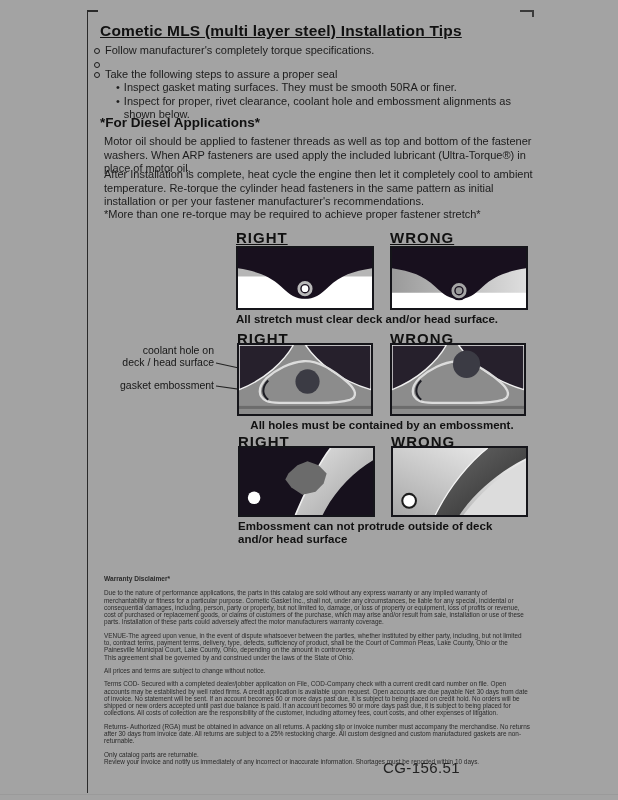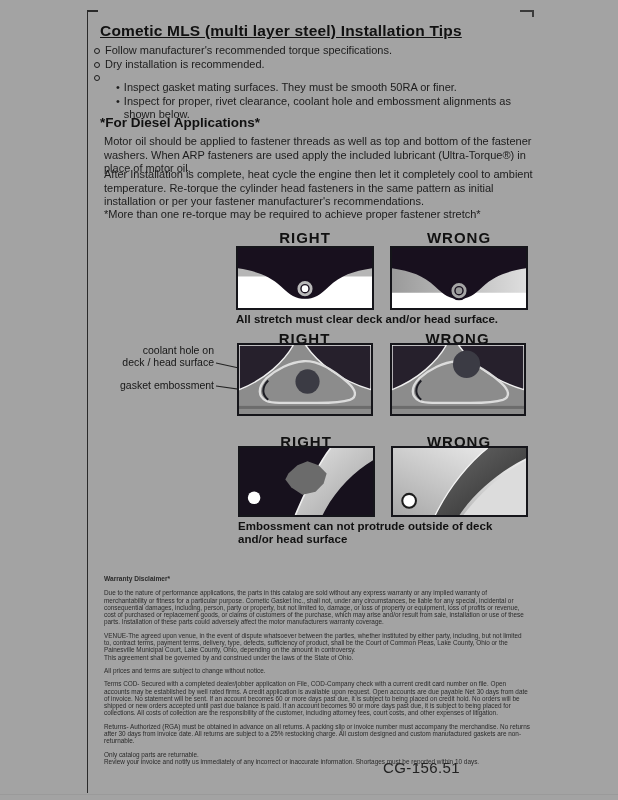--- a/index.html
+++ b/index.html
@@ -28,21 +28,21 @@
   .dot{display:inline-block;margin-right:4px;font-size:11px;}
 
   .h2{position:absolute;left:100px;top:115px;font-size:13.5px;font-weight:bold;color:#111;}
   .para{position:absolute;left:104px;width:432px;font-size:11px;line-height:13.5px;}
   .p1{top:135px;}
   .p2{top:168px;}
   .p3{top:208px;}
 
   .fig-label{
     position:absolute;font-size:15px;font-weight:bold;letter-spacing:1px;color:#111;
-    text-align:center;width:138px;
+    text-align:left;width:138px;text-decoration:underline;
   }
   .panel{position:absolute;border:2.5px solid #15151a;background:#fff;box-sizing:border-box;}
   .panel svg{display:block;width:100%;height:100%;}
   .caption{position:absolute;font-size:11.5px;font-weight:bold;color:#111;line-height:13px;}
   .annot{position:absolute;font-size:10.5px;line-height:12px;text-align:right;white-space:pre-line;color:#161616;}
   .annot-lines{position:absolute;left:110px;top:330px;width:210px;height:85px;}
 
   .legal{position:absolute;left:104px;top:575px;width:426px;font-size:6.4px;line-height:7.3px;color:#2a2a2a;}
   .legal .lh{font-weight:bold;margin-bottom:7px;font-size:6.6px;}
   .legal p{margin:0 0 6px 0;}
@@ -58,28 +58,28 @@
   <div class="rule-left"></div>
   <div class="mark-tl"></div>
   <div class="mark-tr-h"></div>
   <div class="mark-tr-v"></div>
   <div class="rule-bottom"></div>
 
   <div class="title">Cometic MLS (multi layer steel) Installation Tips</div>
   <div class="bullets">
     <div class="b-row">
         <span class="obullet"></span>
-        <span>Follow manufacturer's recommended torque specifications.</span>
+        <span>Follow manufacturer's completely torque specifications.</span>
       </div>
     <div class="b-row">
         <span class="obullet"></span>
-        <span>Dry installation is recommended.</span>
       </div>
     <div class="b-row">
         <span class="obullet"></span>
+        <span>Take the following steps to assure a proper seal</span>
       </div>
     <div class="b-row sub">
         <span class="dot">•</span>
         <span>Inspect gasket mating surfaces.  They must be smooth 50RA or finer.</span>
       </div>
     <div class="b-row sub">
         <span class="dot">•</span>
         <span>Inspect for proper, rivet clearance, coolant hole and embossment alignments as shown below.</span>
       </div>
   </div>
@@ -144,20 +144,21 @@
     <svg viewBox="0 0 131 68" preserveAspectRatio="none">
       <rect x="0" y="0" width="131" height="68" fill="#8c8c8c"></rect>
       <path d="M0,0 H54 C45,16 26,34 0,44 Z" fill="#26202c" stroke="#f0f0f0" stroke-width="1.4"></path>
       <path d="M131,0 H66 C77,16 99,35 131,44 Z" fill="#26202c" stroke="#f0f0f0" stroke-width="1.4"></path>
       <rect x="0" y="60" width="131" height="3" fill="#6c6c6c"></rect>
       <path d="M27,55 C19,51 18,42 27,33 C37,24 51,17 64,16 C78,15 93,24 108,37 C116,44 118,51 110,54 C104,56 93,57 78,57 L40,57 C33,57 30,56.5 27,55 Z" fill="none" stroke="#dcdcdc" stroke-width="2.3"></path>
       <path d="M29,54 C23,49 22,42 29,35" fill="none" stroke="#1d1d24" stroke-width="2"></path>
       <circle cx="74" cy="19" r="13.5" fill="#3b3b44"></circle>
     </svg>
   </div>
+  <div class="caption" style="left:236px;top:419px;width:292px;text-align:center;">All holes must be contained by an embossment.</div>
 
   <div class="fig-label" style="left:238px;top:433px;width:136px;">RIGHT</div>
   <div class="fig-label" style="left:391px;top:433px;width:136px;">WRONG</div>
 
   <div class="panel" style="left:238px;top:446px;width:137px;height:71px;">
     <svg viewBox="0 0 132 66" preserveAspectRatio="none">
       <defs>
         <linearGradient id="g3r" x1="0" y1="0" x2="1" y2="1">
           <stop offset="0" stop-color="#e2e2e2"></stop>
             <stop offset="1" stop-color="#a2a2a2"></stop>

